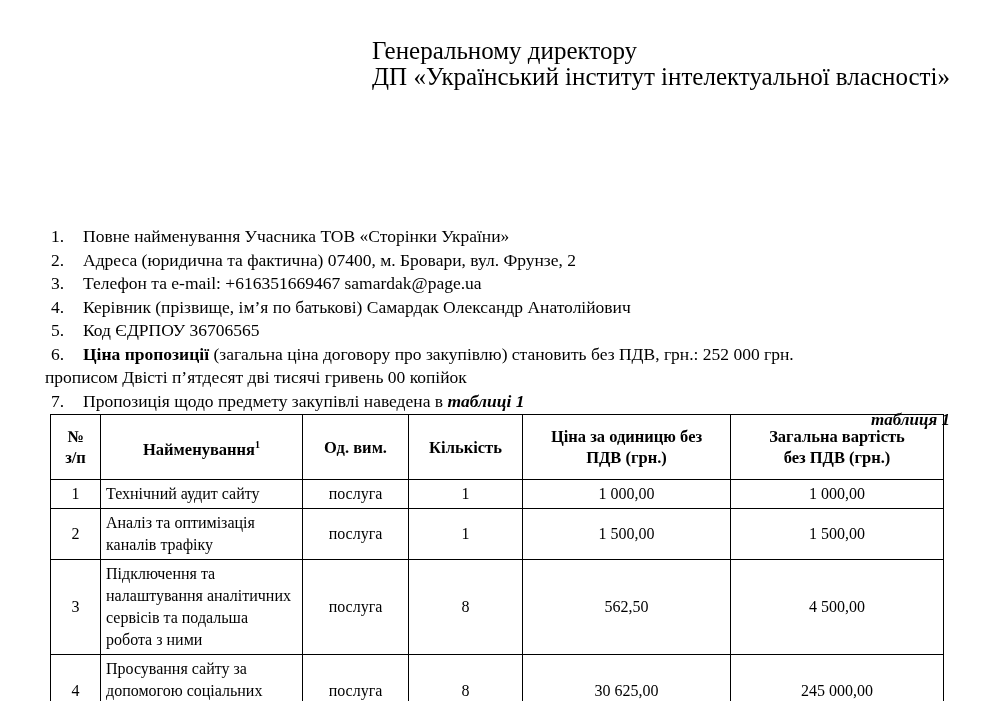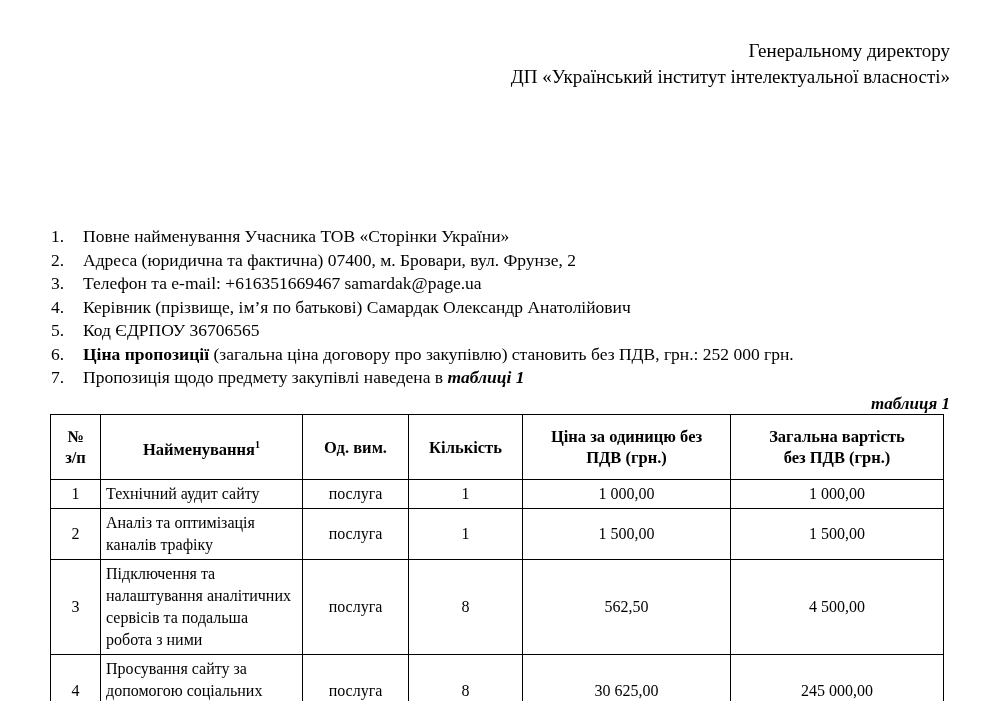--- a/index.html
+++ b/index.html
@@ -21,22 +21,21 @@
     height: 701px;
     box-sizing: border-box;
     padding: 0;
   }
 
   
   .addressee {
     position: absolute;
     top: 38px;
     right: 50px;
-    text-align: right;
-    font-size: 19px;
+    font-size: 25px;
     line-height: 26px;
     font-weight: 400;
   }
   .addressee div { white-space: nowrap; }
 
   
   .intro {
     position: absolute;
     top: 143px;
     left: 45px;
@@ -67,21 +66,21 @@
     box-sizing: border-box;
   }
   .li .txt { flex: 1 1 auto; }
   .cont-line { padding-left: 0px; }
   .b { font-weight: bold; text-align: center; }
   .bi { font-weight: bold; font-style: italic; }
 
   
   .tbl-caption {
     position: absolute;
-    top: 394px;
+    top: 410px;
     right: 50px;
     font-size: 17px;
     font-weight: bold;
     font-style: italic;
   }
 
   
   .tbl-wrap {
     position: absolute;
     top: 414px;
@@ -149,20 +148,21 @@
     </div>
     <div class="li">
       <span class="num">5.</span>
       <span class="txt">Код ЄДРПОУ 36706565</span>
     </div>
 
     <div class="li">
       <span class="num">6.</span>
       <span class="txt"><span class="b">Ціна пропозиції</span><span> (загальна ціна договору про закупівлю) становить без ПДВ, грн.: 252 000 грн.</span></span>
     </div>
+    <div class="cont-line">прописом Двісті п’ятдесят дві тисячі гривень 00 копійок</div>
 
     <div class="li">
       <span class="num">7.</span>
       <span class="txt"><span>Пропозиція щодо предмету закупівлі наведена в </span><span class="bi">таблиці 1</span></span>
     </div>
   </div>
 
   <div class="tbl-caption">таблиця 1</div>
 
   <div class="tbl-wrap">

